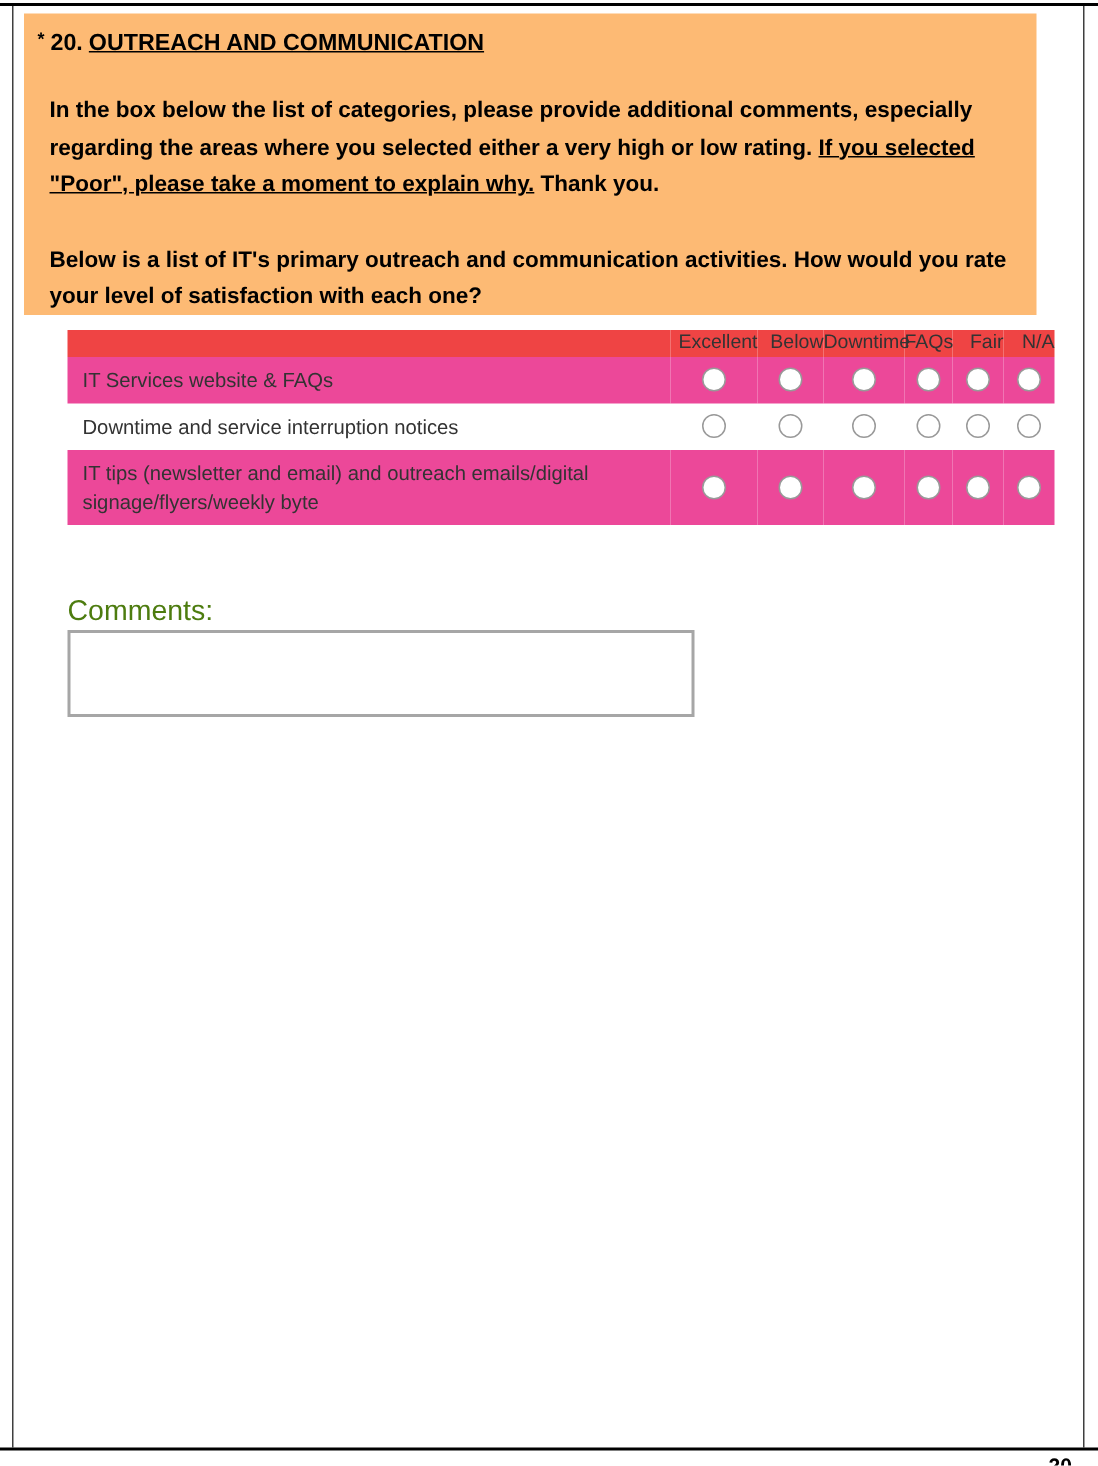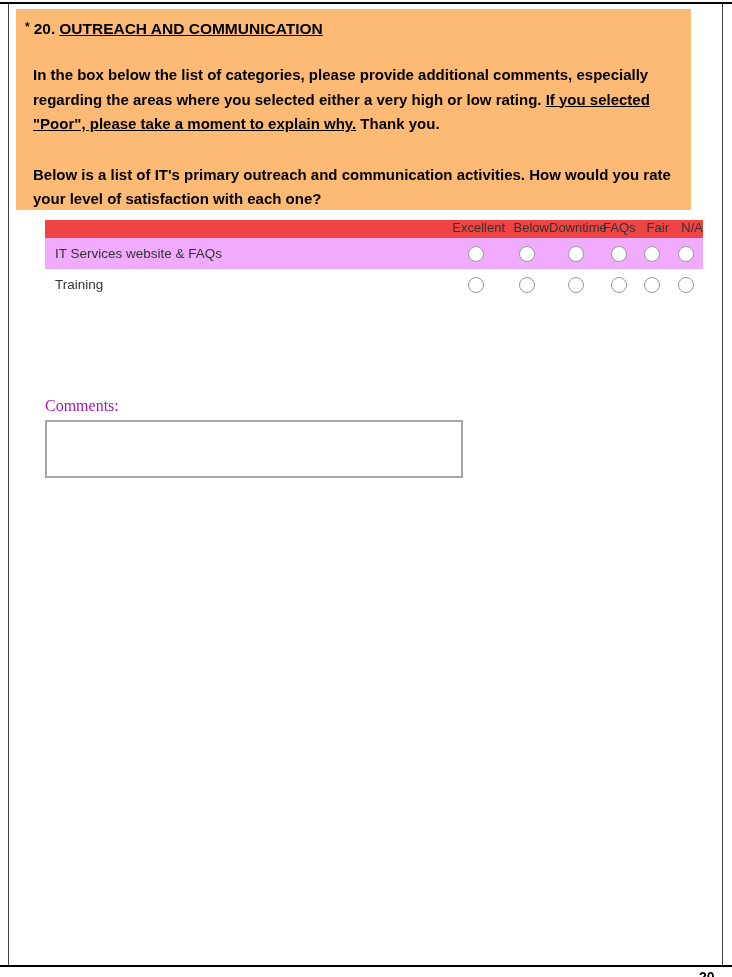--- a/index.html
+++ b/index.html
@@ -70,33 +70,33 @@
     white-space: nowrap;
     background: #ef4444;
   }
   table.rating-table td { vertical-align: middle; }
   td.row-label {
     font-size: 13.5px; color: #333;
     line-height: 19px;
     padding: 6px 8px 6px 10px;
   }
   td.radio-cell { text-align: center; padding: 6px 0; }
-  tr.stripe td { background: #f0abfc; }
+  tr.stripe td { background: #ec4899; }
   .radio {
     display: inline-block;
     width: 14px; height: 14px;
     border: 1.5px solid #999999;
     border-radius: 50%;
     background: #fff;
     vertical-align: middle;
   }
 
   .comments-label {
     position: absolute; left: 45px; top: 397px;
-    font-size: 16px; color: #a21caf; font-family: Liberation Serif, serif;
+    font-size: 19px; color: #4d7c0f;
   }
   .comments-box {
     position: absolute; left: 45px; top: 420px;
     width: 418px; height: 58px;
     box-sizing: border-box;
     border: 2px solid #a6a6a6;
     background: #fff;
     resize: none;
     outline: none;
     font-family: "Liberation Sans", "DejaVu Sans", sans-serif;
@@ -148,21 +148,30 @@
     <tr class="stripe">
       <td class="row-label">IT Services website &amp; FAQs</td>
       <td class="radio-cell"><span class="radio"></span></td>
       <td class="radio-cell"><span class="radio"></span></td>
       <td class="radio-cell"><span class="radio"></span></td>
       <td class="radio-cell"><span class="radio"></span></td>
       <td class="radio-cell"><span class="radio"></span></td>
       <td class="radio-cell"><span class="radio"></span></td>
     </tr>
     <tr>
-      <td class="row-label">Training</td>
+      <td class="row-label">Downtime and service interruption notices</td>
+      <td class="radio-cell"><span class="radio"></span></td>
+      <td class="radio-cell"><span class="radio"></span></td>
+      <td class="radio-cell"><span class="radio"></span></td>
+      <td class="radio-cell"><span class="radio"></span></td>
+      <td class="radio-cell"><span class="radio"></span></td>
+      <td class="radio-cell"><span class="radio"></span></td>
+    </tr>
+    <tr class="stripe">
+      <td class="row-label">IT tips (newsletter and email) and outreach emails/digital signage/flyers/weekly byte</td>
       <td class="radio-cell"><span class="radio"></span></td>
       <td class="radio-cell"><span class="radio"></span></td>
       <td class="radio-cell"><span class="radio"></span></td>
       <td class="radio-cell"><span class="radio"></span></td>
       <td class="radio-cell"><span class="radio"></span></td>
       <td class="radio-cell"><span class="radio"></span></td>
     </tr>
   </tbody>
 </table>
 

